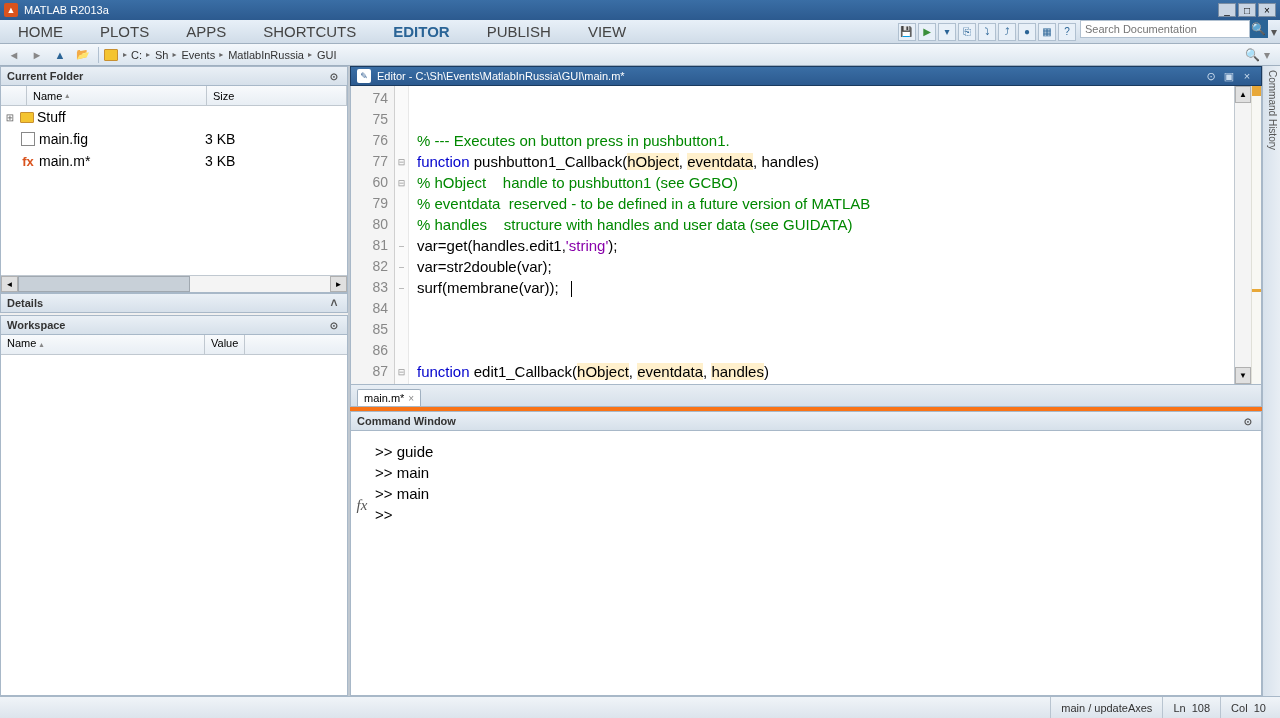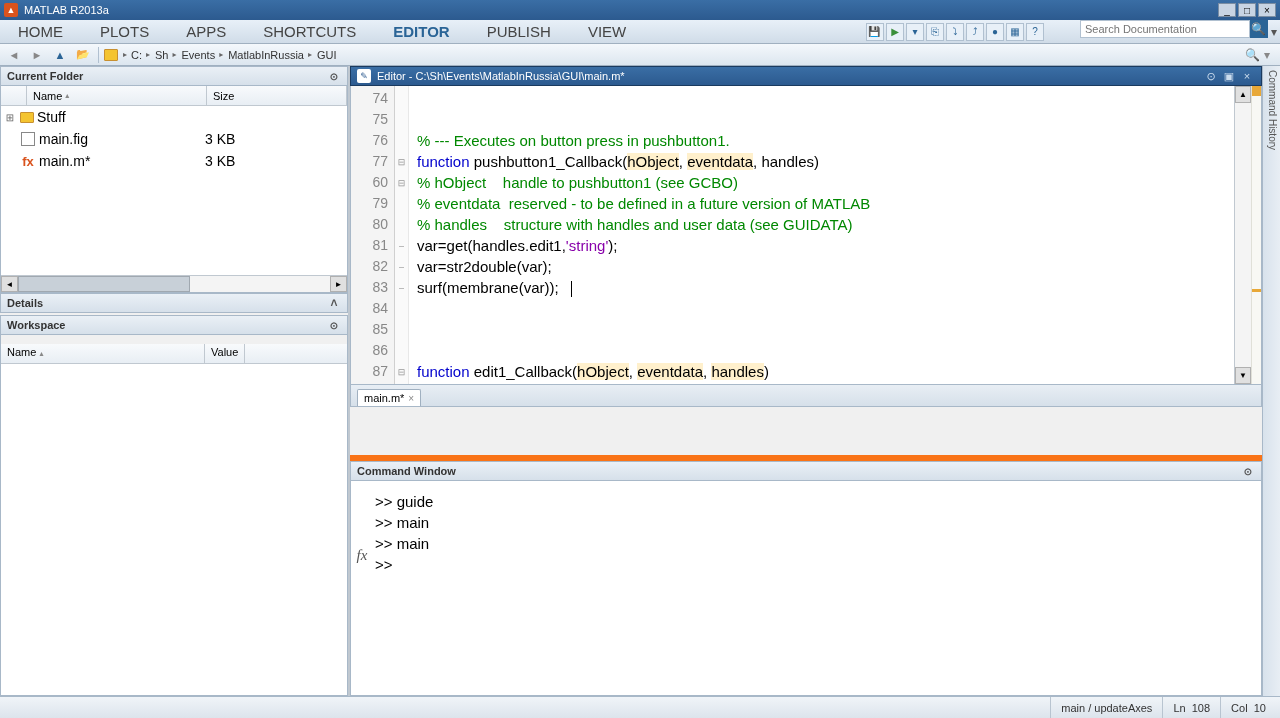--- a/index.html
+++ b/index.html
@@ -11,21 +11,21 @@
 .titlebar .spacer { flex: 1; }
 .titlebar .winbtn { width: 18px; height: 14px; background: #c8d4e3; color: #000; display: flex; align-items: center; justify-content: center; margin-left: 2px; font-size: 10px; cursor: pointer; border:1px solid #7a8da3;}
 
 
 .toolstrip { height: 24px; background: linear-gradient(#e8f0f8, #d0dce8); border-bottom: 1px solid #a0b0c0; display: flex; align-items: stretch; }
 .toolstrip .tab { padding: 0 18px; display: flex; align-items: center; font-size: 15px; color: #444; cursor: pointer; border-right: 1px solid transparent; }
 .toolstrip .tab.editor-active { color: #2a6496; font-weight: 700; }
 .toolstrip .rspacer { flex: 1; }
 .toolstrip .quick { display:flex; align-items:center; gap:2px; padding-right:4px;}
 .toolstrip .qbtn { width:18px; height:18px; border:1px solid #b0c0d0; background:#e8f0f8; display:flex; align-items:center; justify-content:center; font-size:10px; color:#2a6496; cursor:pointer;}
-.toolstrip .search { width:170px; height:18px; border:1px solid #b0c0d0; padding:0 4px; font-size:11px; background:#fff;margin-left:32px;}
+.toolstrip .search { width:170px; height:18px; border:1px solid #b0c0d0; padding:0 4px; font-size:11px; background:#fff;}
 .toolstrip .searchbtn { width:18px; height:18px; background:#2a6496; color:#fff; display:flex; align-items:center; justify-content:center; cursor:pointer;}
 .toolstrip .mincaret { width:12px; display:flex; align-items:center; justify-content:center; color:#555; cursor:pointer;}
 
 
 .addressbar { height: 22px; background: linear-gradient(#f4f8fc, #dce6ef); border-bottom: 1px solid #a0b0c0; display: flex; align-items: center; padding: 0 4px; gap: 3px; }
 .addressbar .navbtn { width: 20px; height: 18px; display: flex; align-items: center; justify-content: center; color: #888; cursor: pointer; font-size:11px;}
 .addressbar .navbtn.enabled { color:#2a6496; }
 .addressbar .sep { width:1px; height:16px; background:#b0c0d0; margin:0 2px;}
 .addressbar .crumb { display:flex; align-items:center; gap:2px; cursor:pointer; font-size:11px; color:#333;}
 .addressbar .crumb .chev { color:#666; font-size:8px; padding:0 2px;}
@@ -62,21 +62,21 @@
 .cf-hscroll .sbtn { width:17px; background:#e0e0e0; border:1px solid #b0b0b0; display:flex; align-items:center; justify-content:center; font-size:8px; cursor:pointer;}
 .cf-hscroll .track { flex:1; background:#f4f4f4; position:relative;}
 .cf-hscroll .thumb { position:absolute; left:0; top:0; bottom:0; width:55%; background:#c8d0d8; border:1px solid #a0a8b0;}
 
 
 .details { flex: 0 0 22px; }
 .details .panelhdr .hbtn.up { font-size:12px;}
 
 
 .workspace { flex:1; display:flex; flex-direction:column; border:1px solid #a8b8c8; border-top:none; min-height:0;}
-.ws-cols { height: 20px; background: linear-gradient(#f8fafc,#e8eef4); border-bottom: 1px solid #c0c8d0; display: flex; font-size: 11px; margin-top: 9px; }
+.ws-cols { height: 20px; background: linear-gradient(#f8fafc,#e8eef4); border-bottom: 1px solid #c0c8d0; display: flex; font-size: 11px; }
 .ws-cols .col { padding: 2px 6px; border-right: 1px solid #c0c8d0; }
 .ws-cols .col.name { width: 204px; }
 .ws-body { flex:1; background:#fff;}
 
 
 .editorpanel { flex: 0 0 336px; display:flex; flex-direction:column; }
 .ed-titlebar { height: 20px; background: linear-gradient(#3a6ea5,#2c5a8f); color:#fff; display:flex; align-items:center; padding:0 6px; font-size:11px; border:1px solid #1a3a5f;}
 .ed-titlebar .edicon { width:14px; height:14px; background:#fff; border-radius:2px; margin-right:6px; display:flex; align-items:center; justify-content:center; color:#2c5a8f; font-size:9px;}
 .ed-titlebar .spacer { flex:1;}
 .ed-titlebar .tbtn { width:16px; height:14px; display:flex; align-items:center; justify-content:center; cursor:pointer; color:#cde; margin-left:2px; font-size:11px;}
@@ -96,21 +96,21 @@
 .ed-vscroll .sbtn { height:17px; background:#e0e0e0; border:1px solid #b0b0b0; display:flex; align-items:center; justify-content:center; font-size:8px; cursor:pointer;}
 .ed-vscroll .track { flex:1; background:#f4f4f4;}
 .ed-marker { width:10px; background:#f8f8f4; border-left:1px solid #e0e0d8; position:relative;}
 .ed-marker .mtop { position:absolute; top:0; left:0; right:0; height:10px; background:#e8a838;}
 .ed-marker .mmark { position:absolute; left:0; right:0; height:3px; background:#e8a838;}
 .ed-tabs { height:22px; background:linear-gradient(#e8eef4,#d6e0ea); border:1px solid #a8b8c8; border-top:none; display:flex; align-items:flex-end; padding-left:6px;}
 .ed-tabs .etab { background:#fff; border:1px solid #a0b0c0; border-bottom:none; padding:2px 6px; font-size:11px; display:flex; align-items:center; gap:4px; border-radius:2px 2px 0 0;}
 .ed-tabs .etab .x { color:#888; cursor:pointer; font-size:10px;}
 
 
-.cmdpanel { flex:1; display:flex; flex-direction:column; border-top:6px solid #f97316;margin-top:48px;}
+.cmdpanel { flex:1; display:flex; flex-direction:column; border-top:4px solid #f97316;}
 .cmdpanel .panelhdr { background:linear-gradient(#eaf0f6,#d6e0ea);}
 .cmd-body { flex:1; background:#fff; border:1px solid #a8b8c8; border-top:none; display:flex;}
 .cmd-fx { width:22px; display:flex; flex-direction:column; align-items:center; padding-top:4px;}
 .cmd-fx .fx { font-style:italic; font-family:serif; font-size:15px; color:#555; margin-top:62px; cursor:pointer;}
 .cmd-lines { flex:1; font-family:Consolas,monospace; font-size:15px; padding:10px 2px; line-height:21px;}
 .cmd-lines .p { color:#000;}
 
 
 .rightstrip { position:absolute; right:0; top:0; width:18px; height:100%; background:linear-gradient(to left,#e8eef4,#d8e2ec); border-left:1px solid #a8b8c8; writing-mode:vertical-rl; text-orientation:mixed; font-size:10px; color:#555; padding:4px 2px; display:flex; gap:4px;}
 .rightstrip span { cursor:pointer;}

